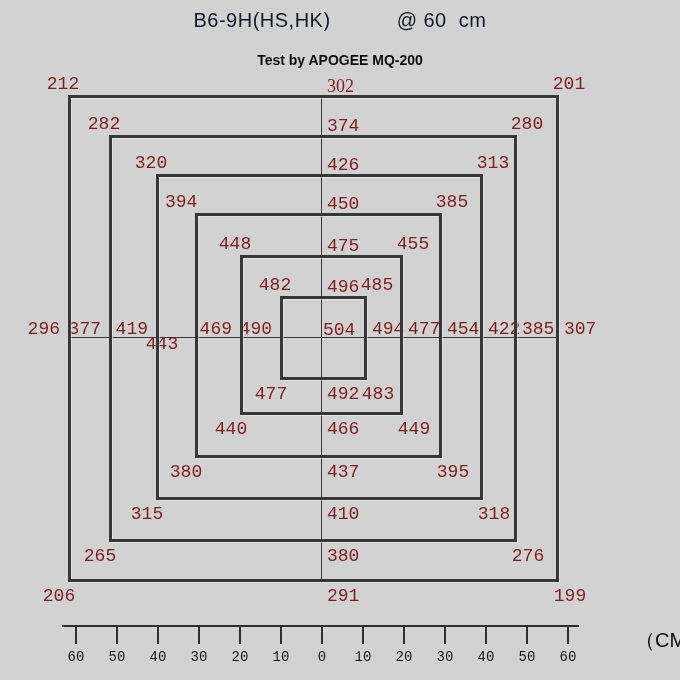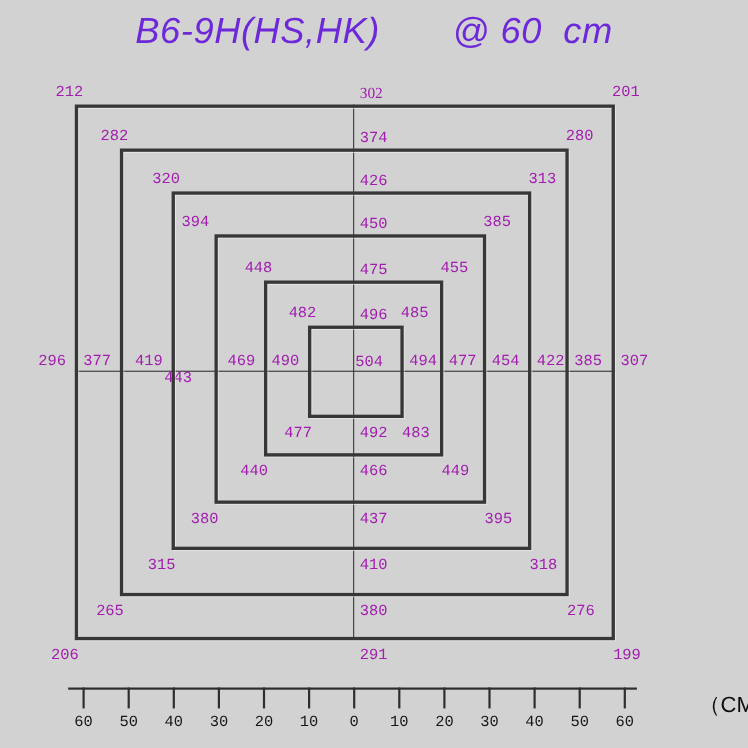--- a/index.html
+++ b/index.html
@@ -15,25 +15,24 @@
   .title-row {
     position: absolute;
     top: 9px;
     left: 0;
     width: 680px;
     display: flex;
     justify-content: center;
     gap: 66px;
   }
   .title-model, .title-distance {
-    font-size: 33px;
+    font-size: 20px;
     letter-spacing: 0.5px;
     white-space: pre;
-    color: #6d28d9;
-    font-style: italic;
+    color: #0f172a;
   }
   .subtitle {
     position: absolute;
     top: 52px;
     left: 0;
     width: 680px;
     text-align: center;
     font-size: 14px;
     font-weight: bold;
     color: #0d0d0d;
@@ -43,24 +42,24 @@
     position: absolute;
     box-sizing: border-box;
     border: 3px solid #373737;
     box-shadow: inset 1px 1px 0 rgba(240,240,240,0.55), 1px 1px 0 rgba(240,240,240,0.55);
   }
   .vline { position: absolute; left: 321px; top: 95px; width: 1px; height: 487px; background: #373737; }
   .hline { position: absolute; left: 68px; top: 337px; width: 491px; height: 1px; background: #373737; }
   .val {
     position: absolute;
     font-family: "Liberation Mono", "DejaVu Sans Mono", monospace;
-    font-size: 14px;
+    font-size: 18px;
     line-height: 14px;
     white-space: nowrap;
-    color: #a21caf;
+    color: #7f1d1d;
   }
   .center-val { left: 323px; top: 323px; }
   .ruler-line { position: absolute; left: 62px; top: 625px; width: 517px; height: 2px; background: #2e2e2e; }
   .tick { position: absolute; top: 625px; width: 2px; height: 19px; background: #2e2e2e; }
   .tick-label {
     position: absolute;
     top: 649px;
     width: 30px;
     text-align: center;
     font-family: "Liberation Mono", "DejaVu Sans Mono", monospace;
@@ -80,20 +79,21 @@
 </head>
 <body>
 
 <div class="screen">
 
   <div class="title-row">
     <span class="title-model">B6-9H(HS,HK)</span>
     <span class="title-distance">@ 60  cm</span>
   </div>
 
+  <div class="subtitle">Test by APOGEE MQ-200</div>
 
   <div class="plot">
     <div class="vline"></div>
     <div class="hline"></div>
     <span class="val center-val">504</span>
   <div class="square" style="left: 280px; top: 296px; width: 87px; height: 84px;"></div>
       <span class="val" style="left: 327px; top: 280px;">496</span>
       <span class="val" style="left: 327px; top: 387px;">492</span>
       <span class="val" style="left: 222px; top: 322px; width: 50px; text-align: right;">490</span>
       <span class="val" style="left: 372px; top: 322px;">494</span>

